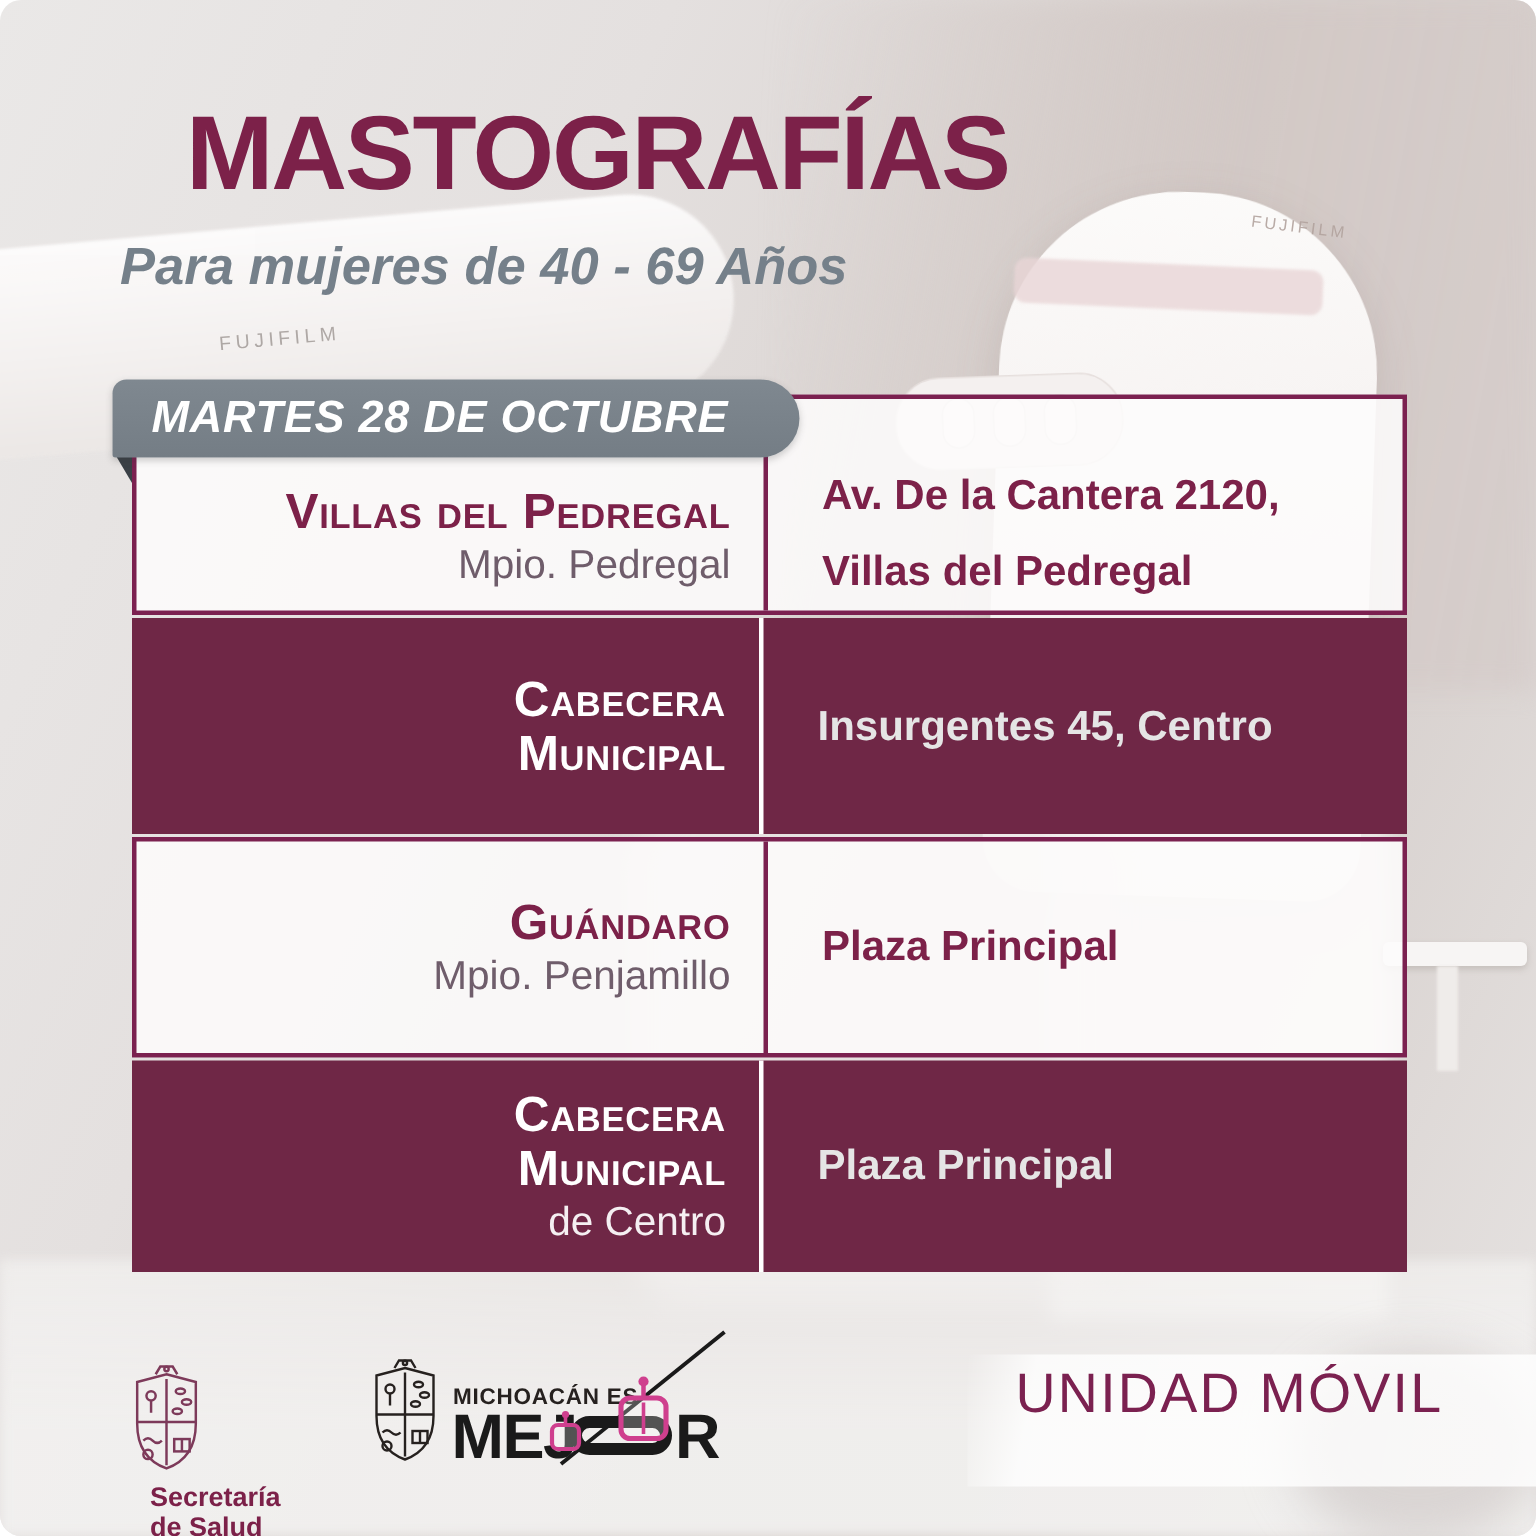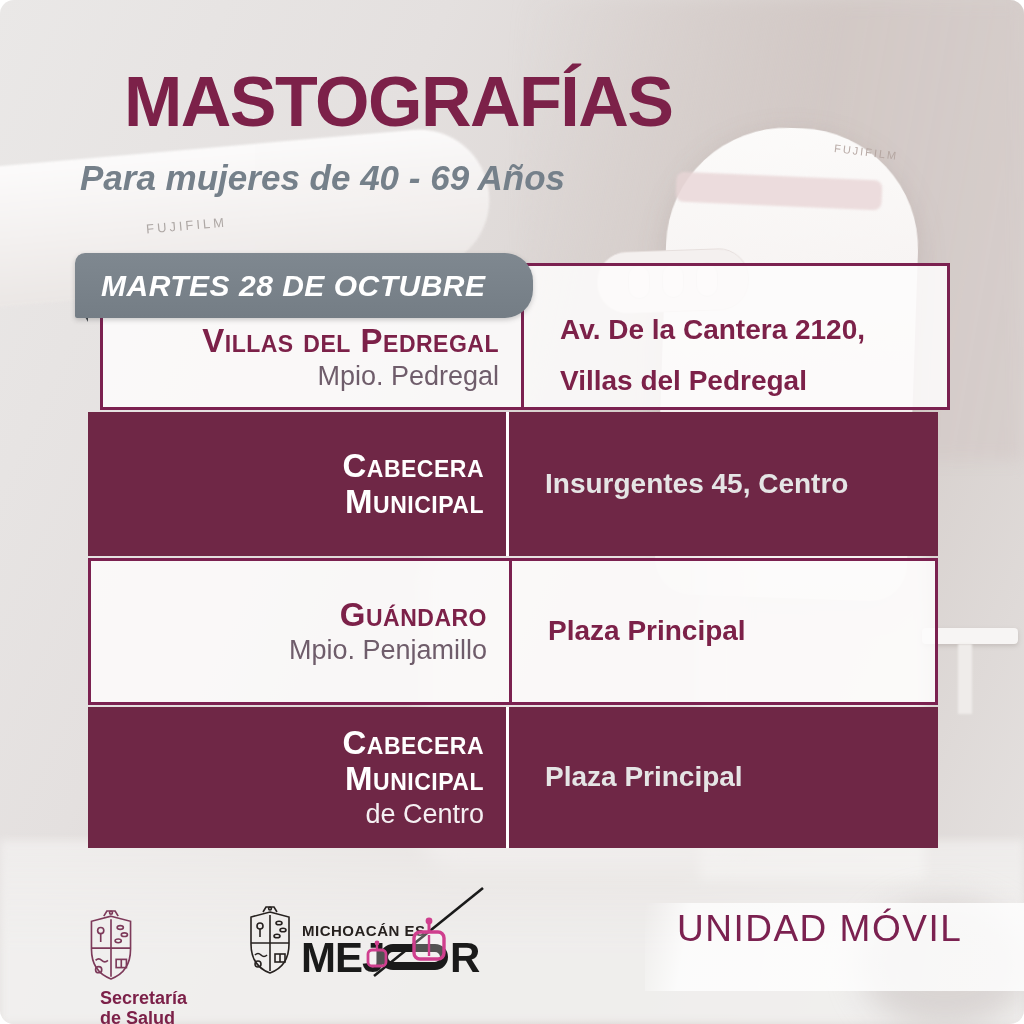--- a/index.html
+++ b/index.html
@@ -38,39 +38,39 @@
   .bottom-light{position:absolute;left:0;top:840px;width:1024px;height:184px;
     background:linear-gradient(180deg,rgba(248,247,246,.55) 0%,rgba(242,241,240,.9) 60%);filter:blur(4px);}
   .base-shadow{position:absolute;left:860px;top:900px;width:170px;height:130px;border-radius:50%;
     background:rgba(198,192,189,.55);filter:blur(16px);}
   
   .title{position:absolute;left:76px;top:62px;font-size:70px;font-weight:bold;
     letter-spacing:-1.5px;color:#7C2149;margin-left:48px;}
   .subtitle{position:absolute;left:80px;top:158px;font-size:35px;font-weight:bold;
     font-style:italic;color:#75808A;letter-spacing:0;}
   
-  .banner{position:absolute;left:75px;top:253px;width:458px;height:65px;z-index:5;
+  .banner{position:absolute;left:75px;top:253px;width:458px;height:52px;z-index:5;
     background:linear-gradient(180deg,#7f8890 0%,#747d85 100%);
     border-radius:10px 28px 28px 2px;display:flex;align-items:center;padding-left:26px;
     box-shadow:0 2px 5px rgba(60,60,60,.25);}
   .banner span{font-size:30px;font-weight:bold;font-style:italic;color:#ffffff;letter-spacing:.5px;}
   .fold{position:absolute;left:75px;top:300px;width:13px;height:22px;background:#3a4046;z-index:4;
     clip-path:polygon(0 0,100% 0,100% 100%);}
   
   .table{position:absolute;left:88px;top:263px;width:850px;display:flex;flex-direction:column;gap:2px;z-index:2;}
   .row{display:flex;width:100%;}
   .row.light{background:rgba(253,252,252,.87);border:3px solid #7B2150;}
   .row.dark{background:#6F2746;}
   .cell-left{width:421px;display:flex;flex-direction:column;justify-content:center;
     align-items:flex-end;padding-right:22px;}
   .row.light .cell-left{border-right:3px solid #7B2150;}
   .row.dark .cell-left{border-right:3px solid #ffffff;}
   .cell-right{flex:1;display:flex;flex-direction:column;justify-content:center;
     align-items:flex-start;padding-left:36px;}
-  .r0{height:147px;margin-left:12px;} .r1{height:144px;} .r2{height:147px;} .r3{height:141px;}
+  .r0{height:147px;} .r1{height:144px;} .r2{height:147px;} .r3{height:141px;}
   .r0 .cell-left{padding-top:42px;} .r0 .cell-right{padding-top:38px;gap:14px;}
   .loc{font-size:33px;font-weight:bold;font-variant:small-caps;line-height:1.08;
     color:#7C2149;text-align:right;letter-spacing:.5px;}
   .row.dark .loc{color:#ffffff;margin-left:19px;}
   .muni{font-size:27px;color:#6F5D6B;margin-top:3px;text-align:right;}
   .row.dark .muni{color:rgba(255,255,255,.93);}
   .addr{font-size:28px;font-weight:bold;color:#7C2149;line-height:1.3;}
   .row.dark .addr{color:#e5e5e5;}
   
   .gov-logo{position:absolute;left:88px;top:910px;display:flex;align-items:flex-start;z-index:6;flex-direction:column;}

